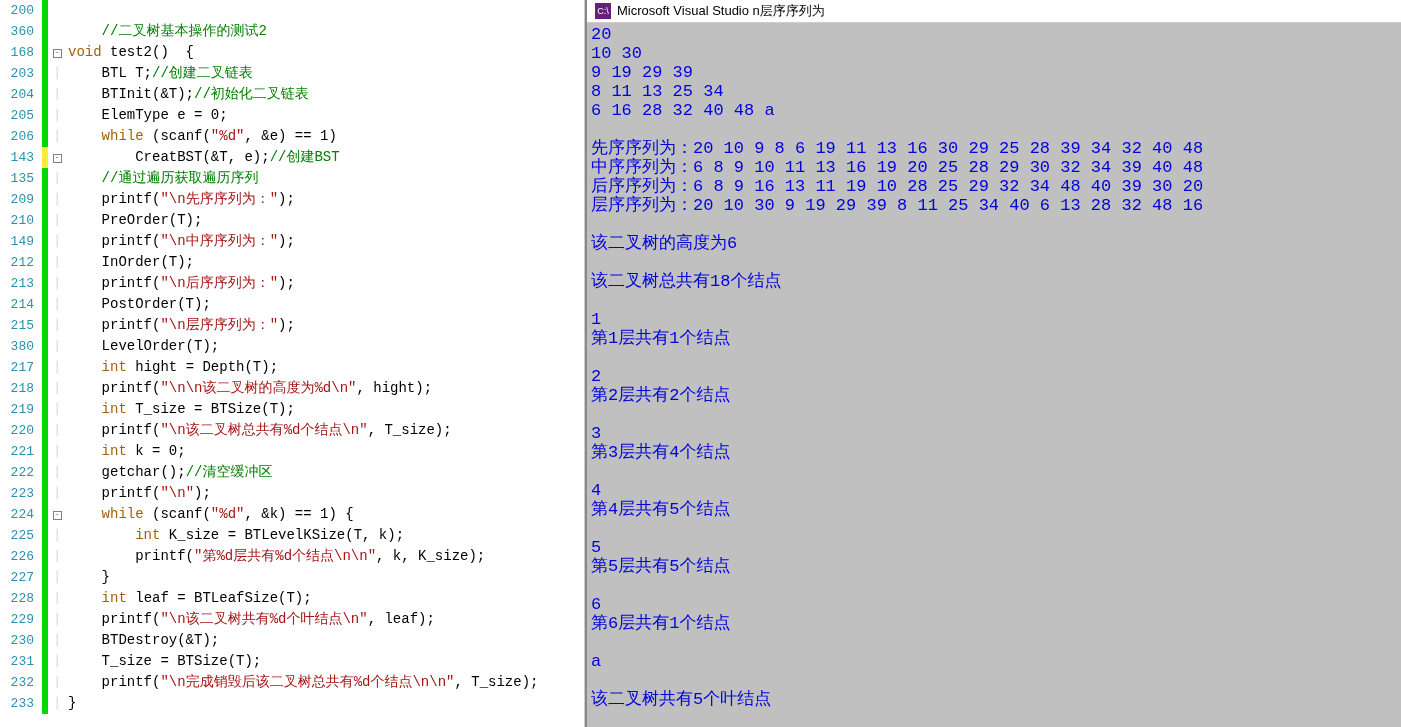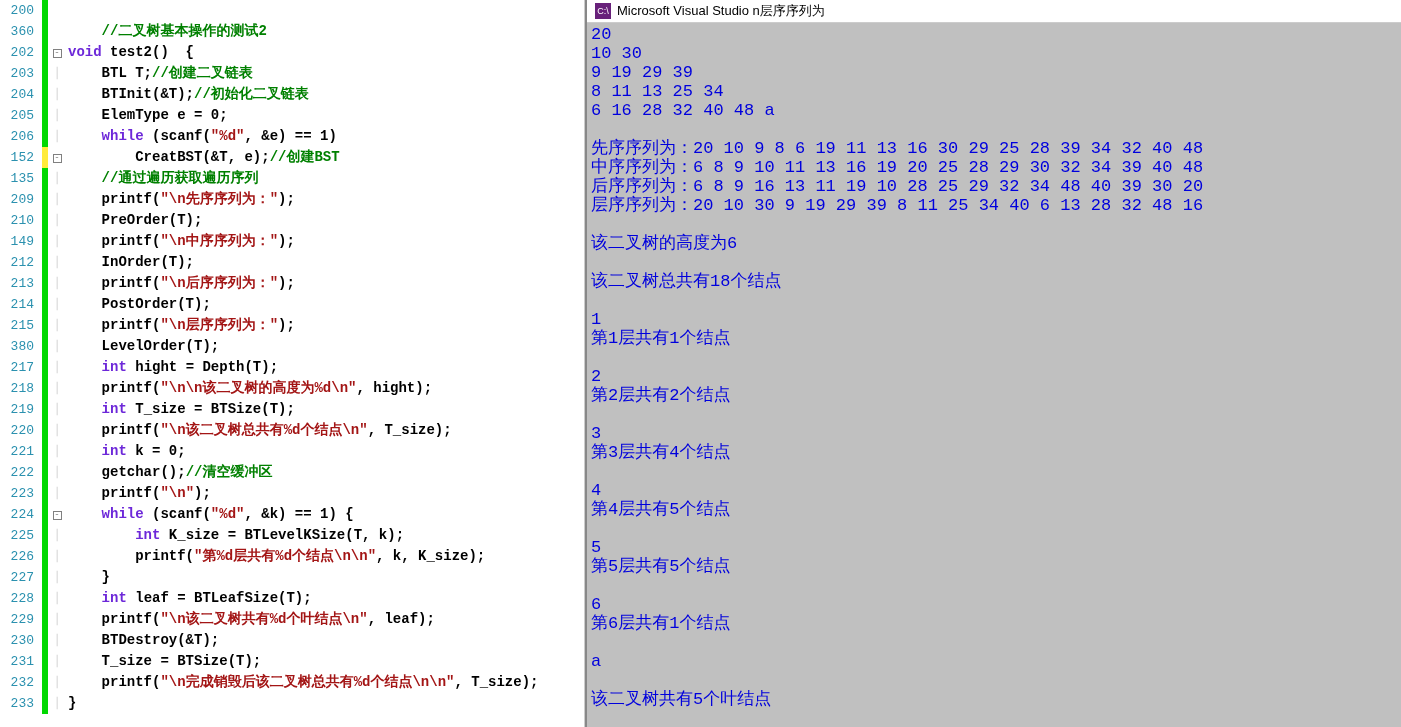--- a/index.html
+++ b/index.html
@@ -60,24 +60,23 @@
     .fold-line {
       color: #ccc;
       display: inline-block;
     }
     .code {
       flex: 1;
       line-height: 21px;
       white-space: pre;
       padding-left: 4px;
       font-size: 14px;
-      font-weight: bold;
     }
     .c-comment { color: #008000; }
-    .c-keyword { color: #6d28d9; }
+    .c-keyword { color: #a16207; }
     .c-string { color: #a31515; }
     
     .console-panel {
       flex: 1;
       display: flex;
       flex-direction: column;
       background: #c0c0c0;
       border-left: 2px solid #888;
     }
     .console-title {
@@ -112,26 +111,26 @@
     }
   </style>
 </head>
 <body>
 
 <div class="editor">
   <div class="gutter">
     <div class="line-numbers" id="line-numbers">
         <div>200</div>
         <div>360</div>
-        <div>202</div>
+        <div>168</div>
         <div>203</div>
         <div>204</div>
         <div>205</div>
         <div>206</div>
-        <div>152</div>
+        <div>143</div>
         <div>135</div>
         <div>209</div>
         <div>210</div>
         <div>149</div>
         <div>212</div>
         <div>213</div>
         <div>214</div>
         <div>215</div>
         <div>380</div>
         <div>217</div>

